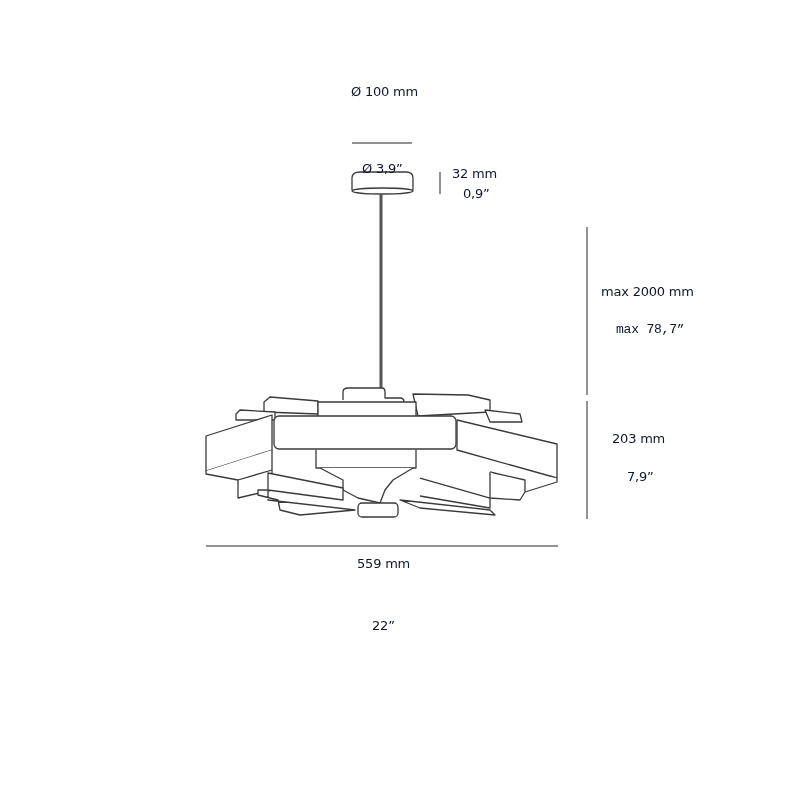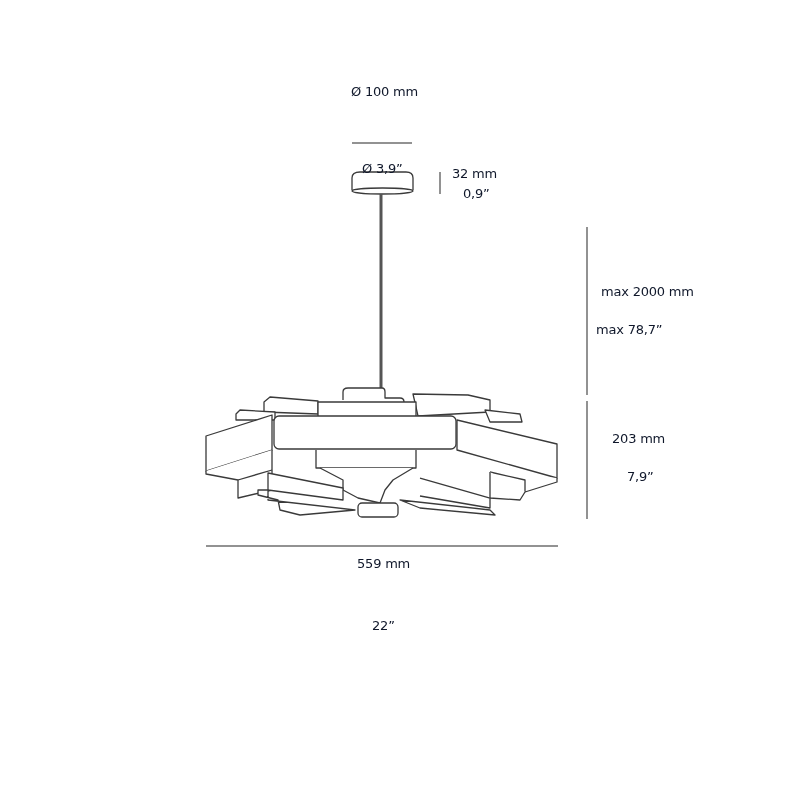--- a/index.html
+++ b/index.html
@@ -57,17 +57,17 @@
     <line x1="587" y1="401" x2="587" y2="519"></line>
     <line x1="206" y1="546" x2="558" y2="546"></line>
   </g>
 </svg>
 
 <div class="lbl" style="left:351px;top:84px;">Ø 100 mm</div>
 <div class="lbl" style="left:362px;top:120px;margin-top:41px;">Ø 3,9”</div>
 <div class="lbl" style="left:452px;top:166px;">32 mm</div>
 <div class="lbl" style="left:463px;top:186px;">0,9”</div>
 <div class="lbl" style="left:601px;top:284px;">max 2000 mm</div>
-<div class="lbl" style="left:596px;top:322px;">max 78,7”</div>
+<div class="lbl" style="left:616px;top:322px;font-family:Liberation Mono, monospace;">max 78,7”</div>
 <div class="lbl" style="left:612px;top:431px;">203 mm</div>
 <div class="lbl" style="left:627px;top:469px;">7,9”</div>
 <div class="lbl" style="left:357px;top:556px;">559 mm</div>
 <div class="lbl" style="left:372px;top:594px;margin-top:24px;">22”</div>
 
 </body></html>

